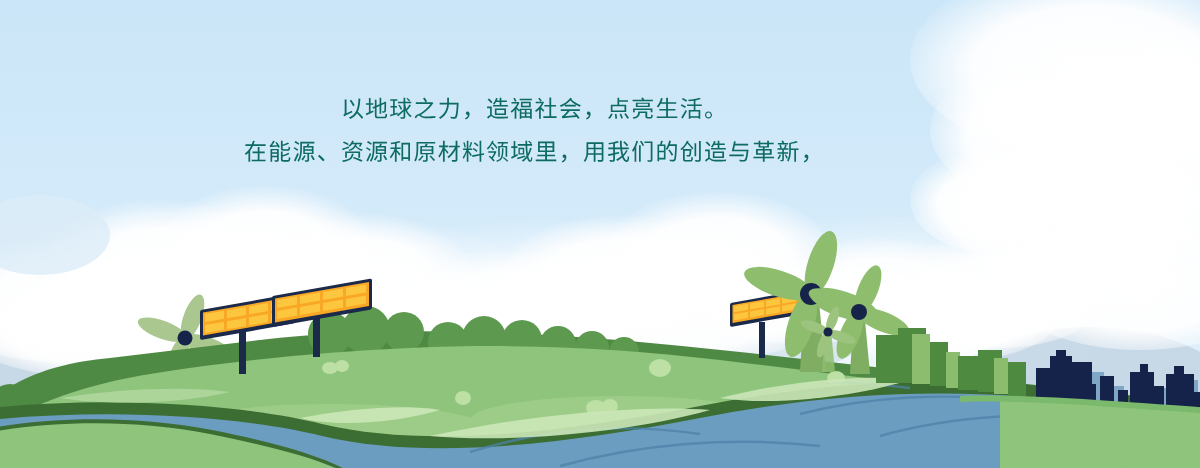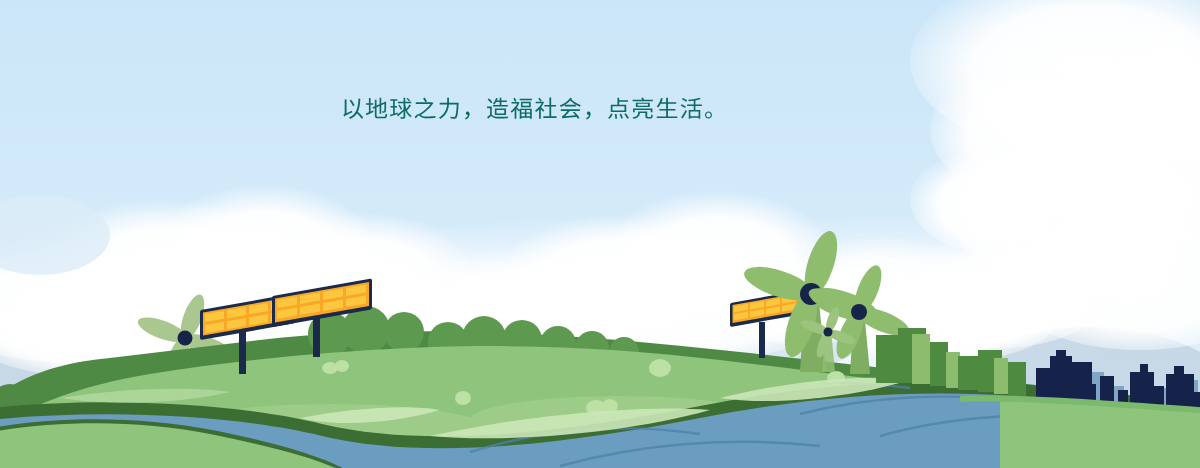--- a/index.html
+++ b/index.html
@@ -374,15 +374,16 @@
       <path d="M960,396 C1020,394 1100,400 1210,408 L1210,414
                C1100,406 1020,400 960,402 Z" fill="#7bb96c"></path>
 
       <path d="M1140,440 C1165,430 1190,428 1210,430 L1210,468 L1120,468 Z" fill="#8ec47c"></path>
 
     </g>
   </svg>
 
   <div id="tagline">
     <span class="line">以地球之力，造福社会，点亮生活。</span>
+    <span class="line">在能源、资源和原材料领域里，用我们的创造与革新，</span>
   </div>
 
 </div>
 
 </body></html>

